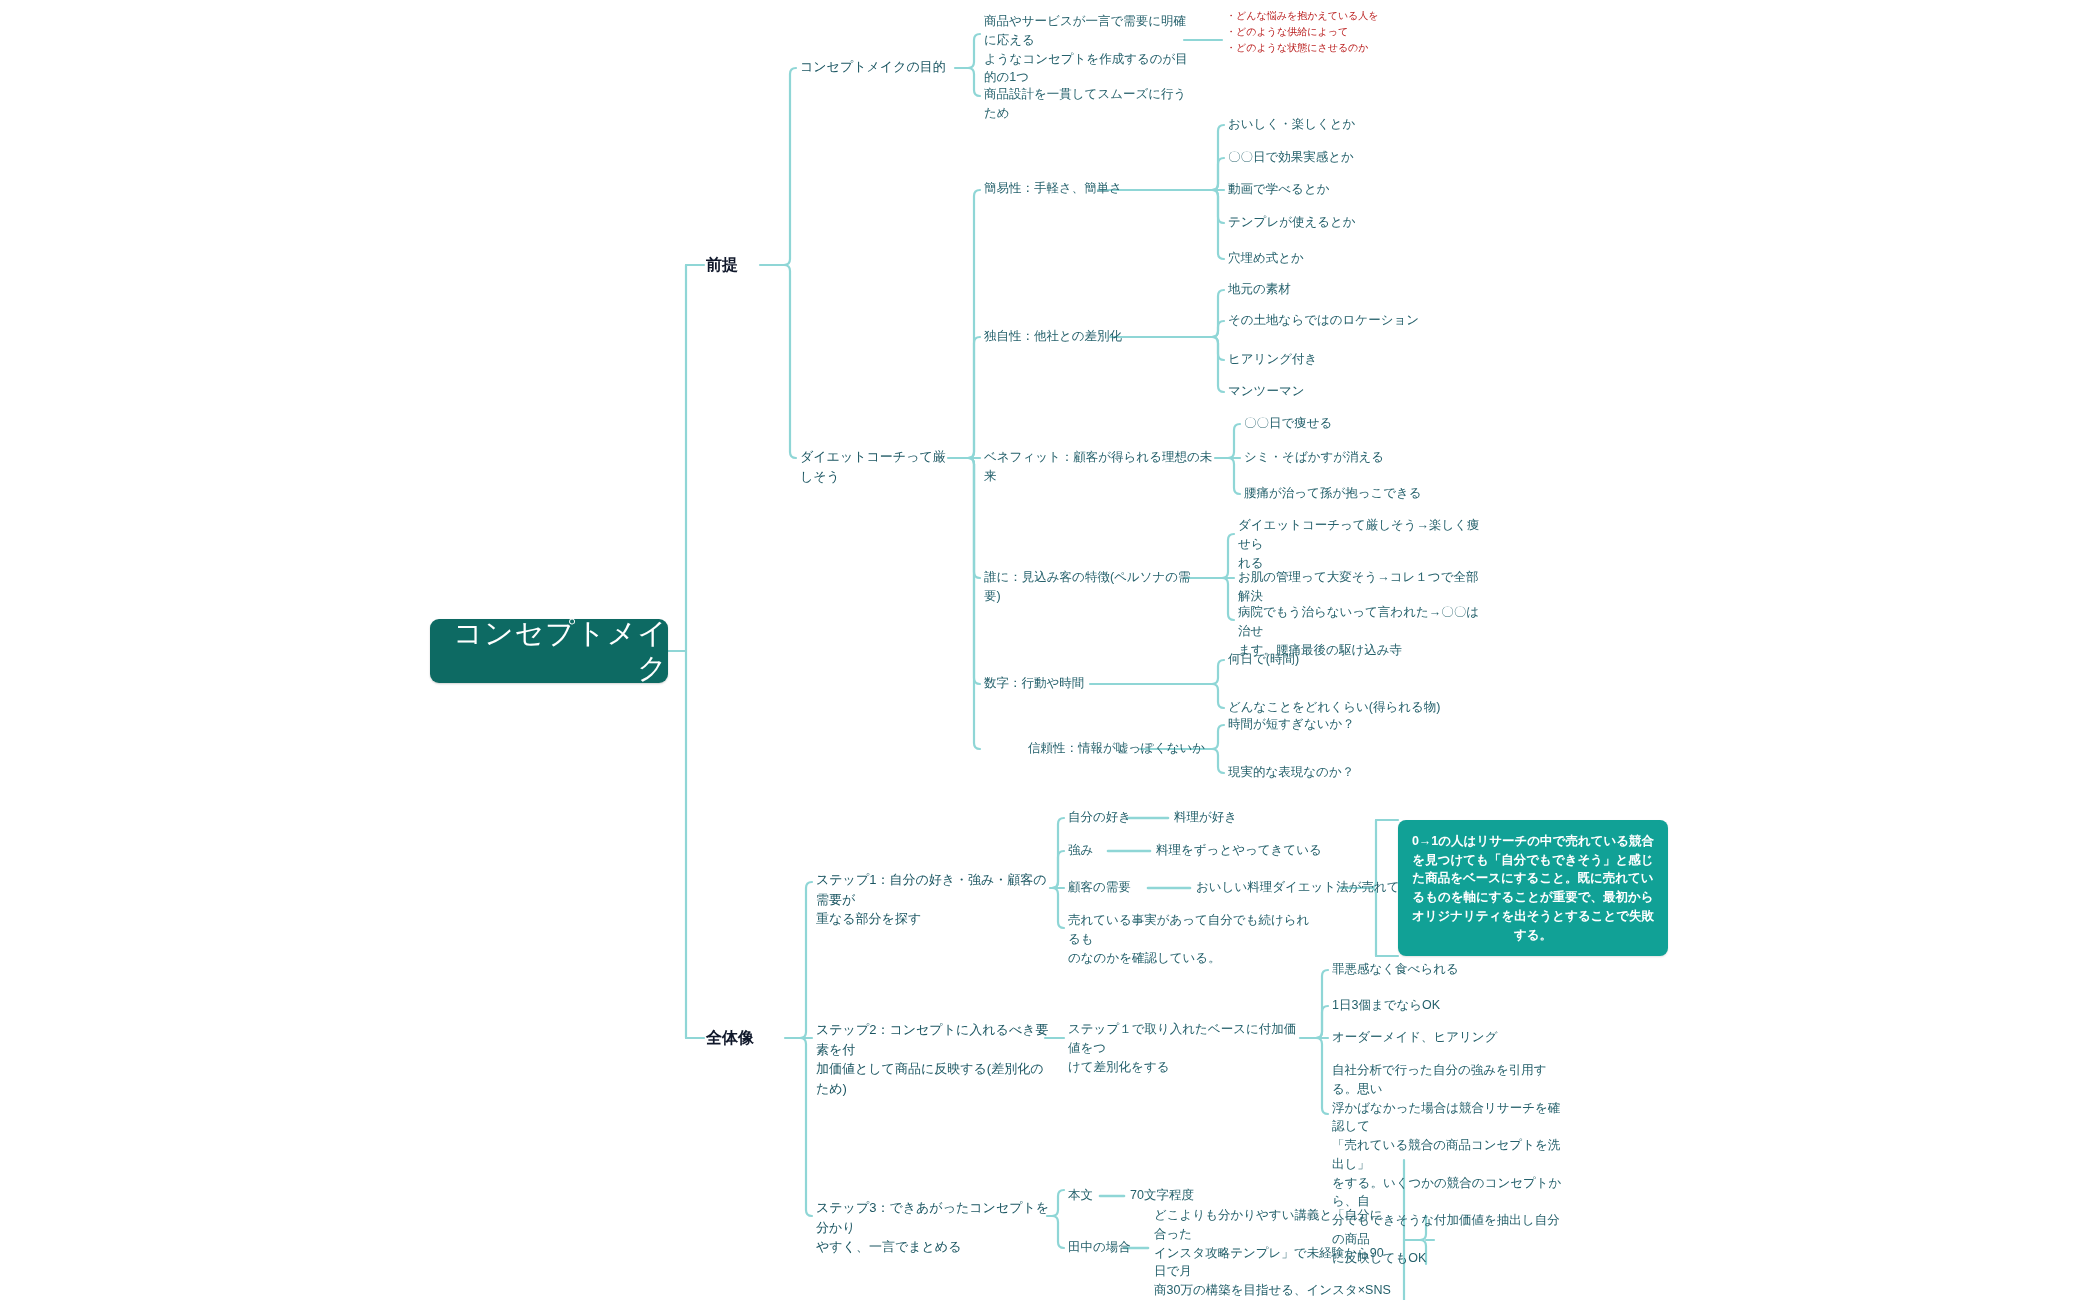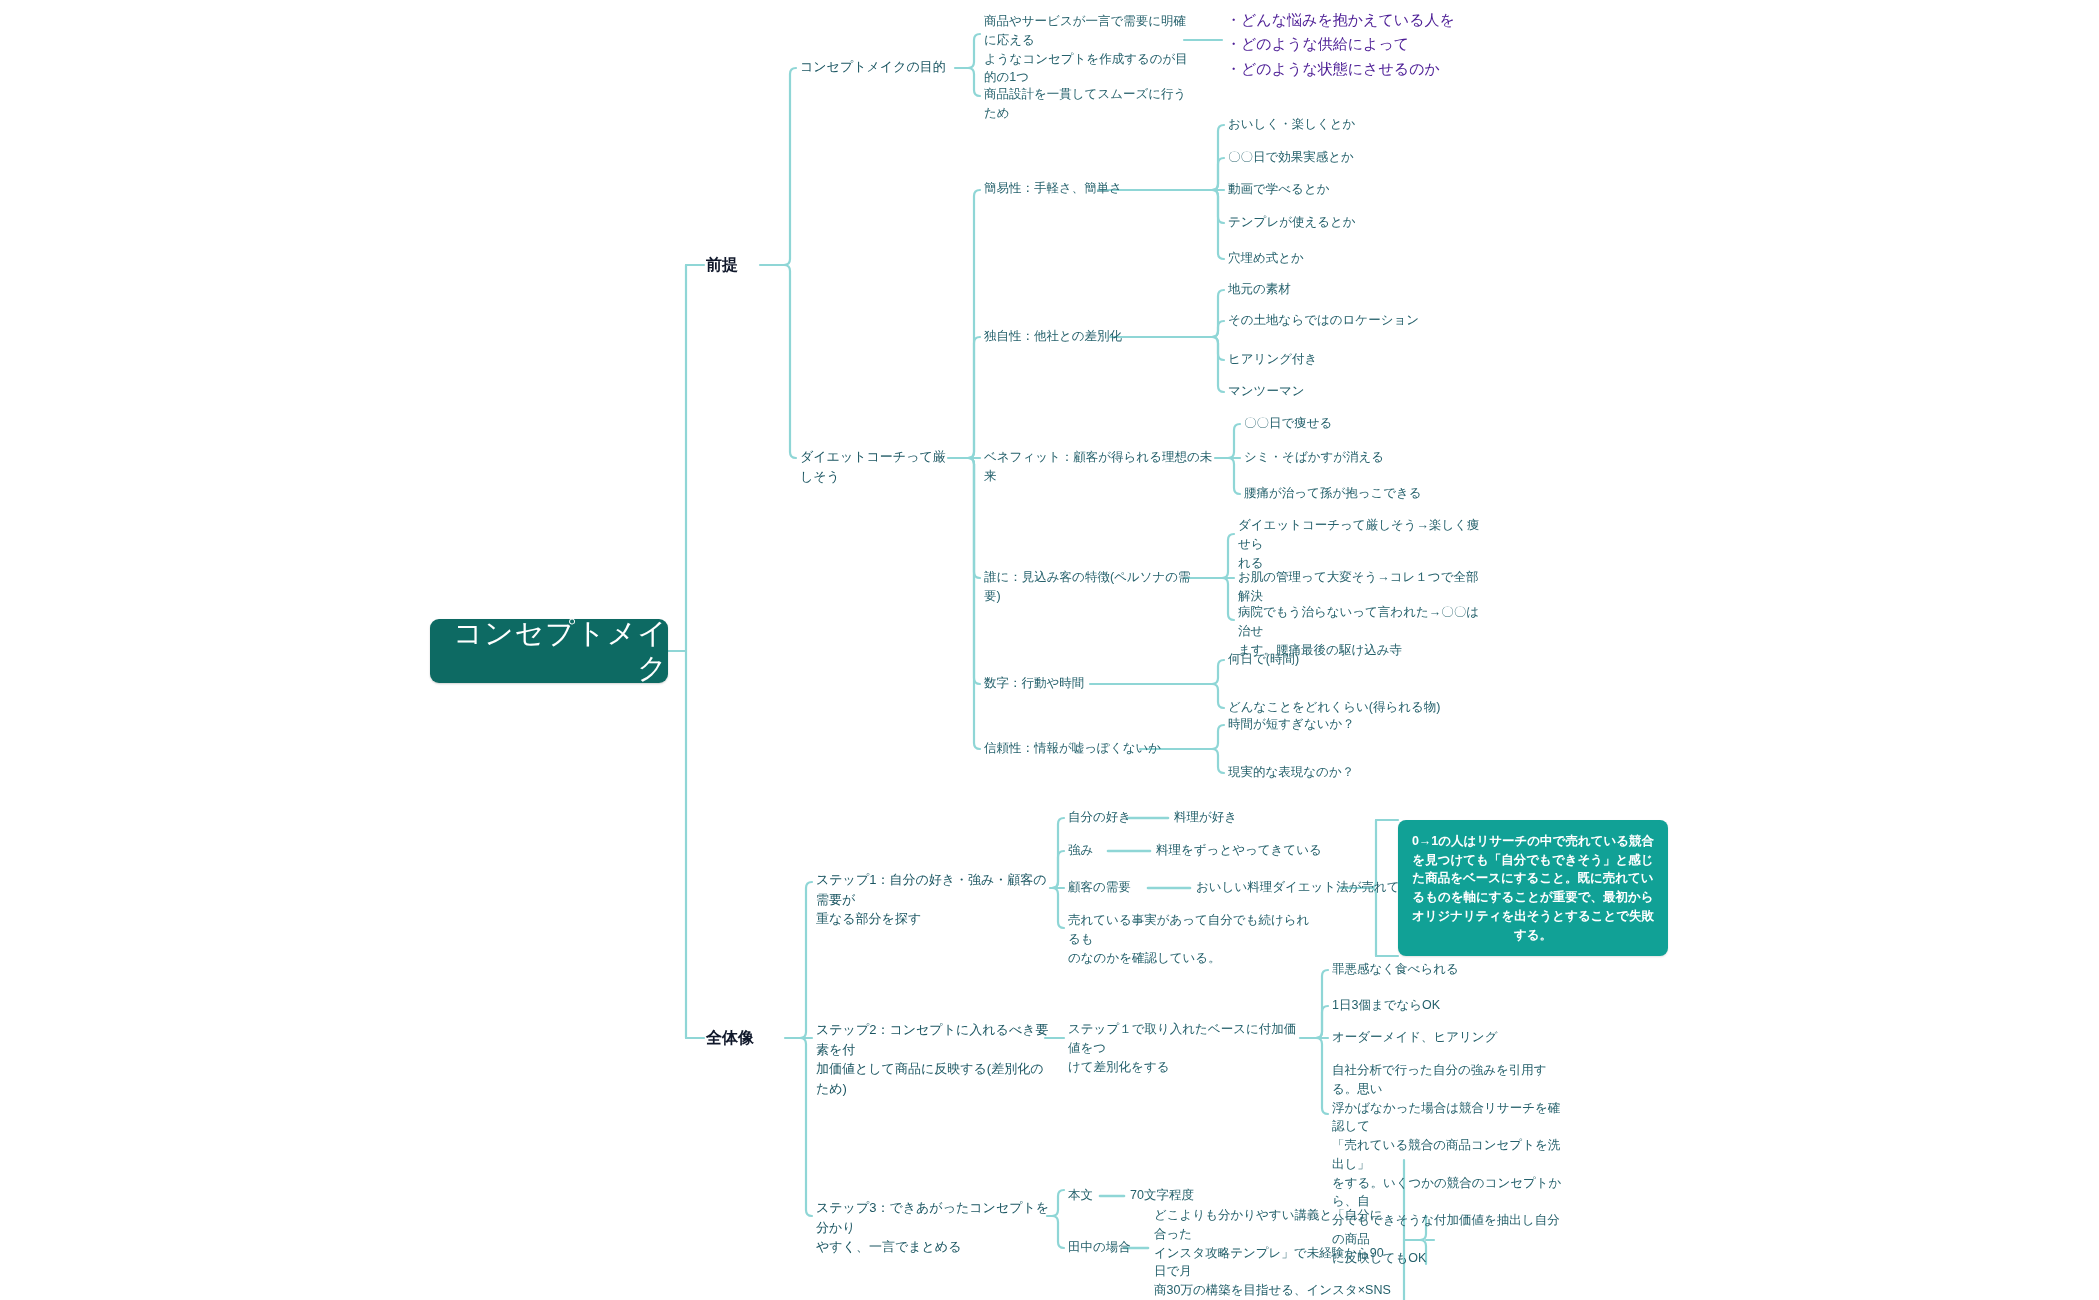--- a/index.html
+++ b/index.html
@@ -76,22 +76,22 @@
 
   
   .lvl4 .txt {
     font-size: 12.5px;
     color: #24606b;
     line-height: 1.5;
   }
 
   
   .bullets .txt {
-    font-size: 15px;
-    color: #4c1d95;
+    font-size: 10px;
+    color: #b91c1c;
     line-height: 1.62;
   }
 
   
   .callout {
     background: #11a196;
     border-radius: 8px;
     color: #ffffff;
     display: flex;
     align-items: center;
@@ -312,21 +312,21 @@
   <div class="node lvl3" style="left:984px; top:674px; width:130px;">
     <span class="txt">数字：行動や時間</span>
   </div>
   <div class="node lvl4" style="left:1228px; top:650px; width:220px;">
     <span class="txt">何日で(時間)</span>
   </div>
   <div class="node lvl4" style="left:1228px; top:698px; width:240px;">
     <span class="txt">どんなことをどれくらい(得られる物)</span>
   </div>
 
-  <div class="node lvl3" style="left:984px; top:739px; width:180px;">
+  <div class="node lvl3" style="left:1028px; top:739px; width:180px;">
     <span class="txt">信頼性：情報が嘘っぽくないか</span>
   </div>
   <div class="node lvl4" style="left:1228px; top:715px; width:220px;">
     <span class="txt">時間が短すぎないか？</span>
   </div>
   <div class="node lvl4" style="left:1228px; top:763px; width:220px;">
     <span class="txt">現実的な表現なのか？</span>
   </div>
 
   <div class="node lvl2" style="left:816px; top:870px; width:235px;">

